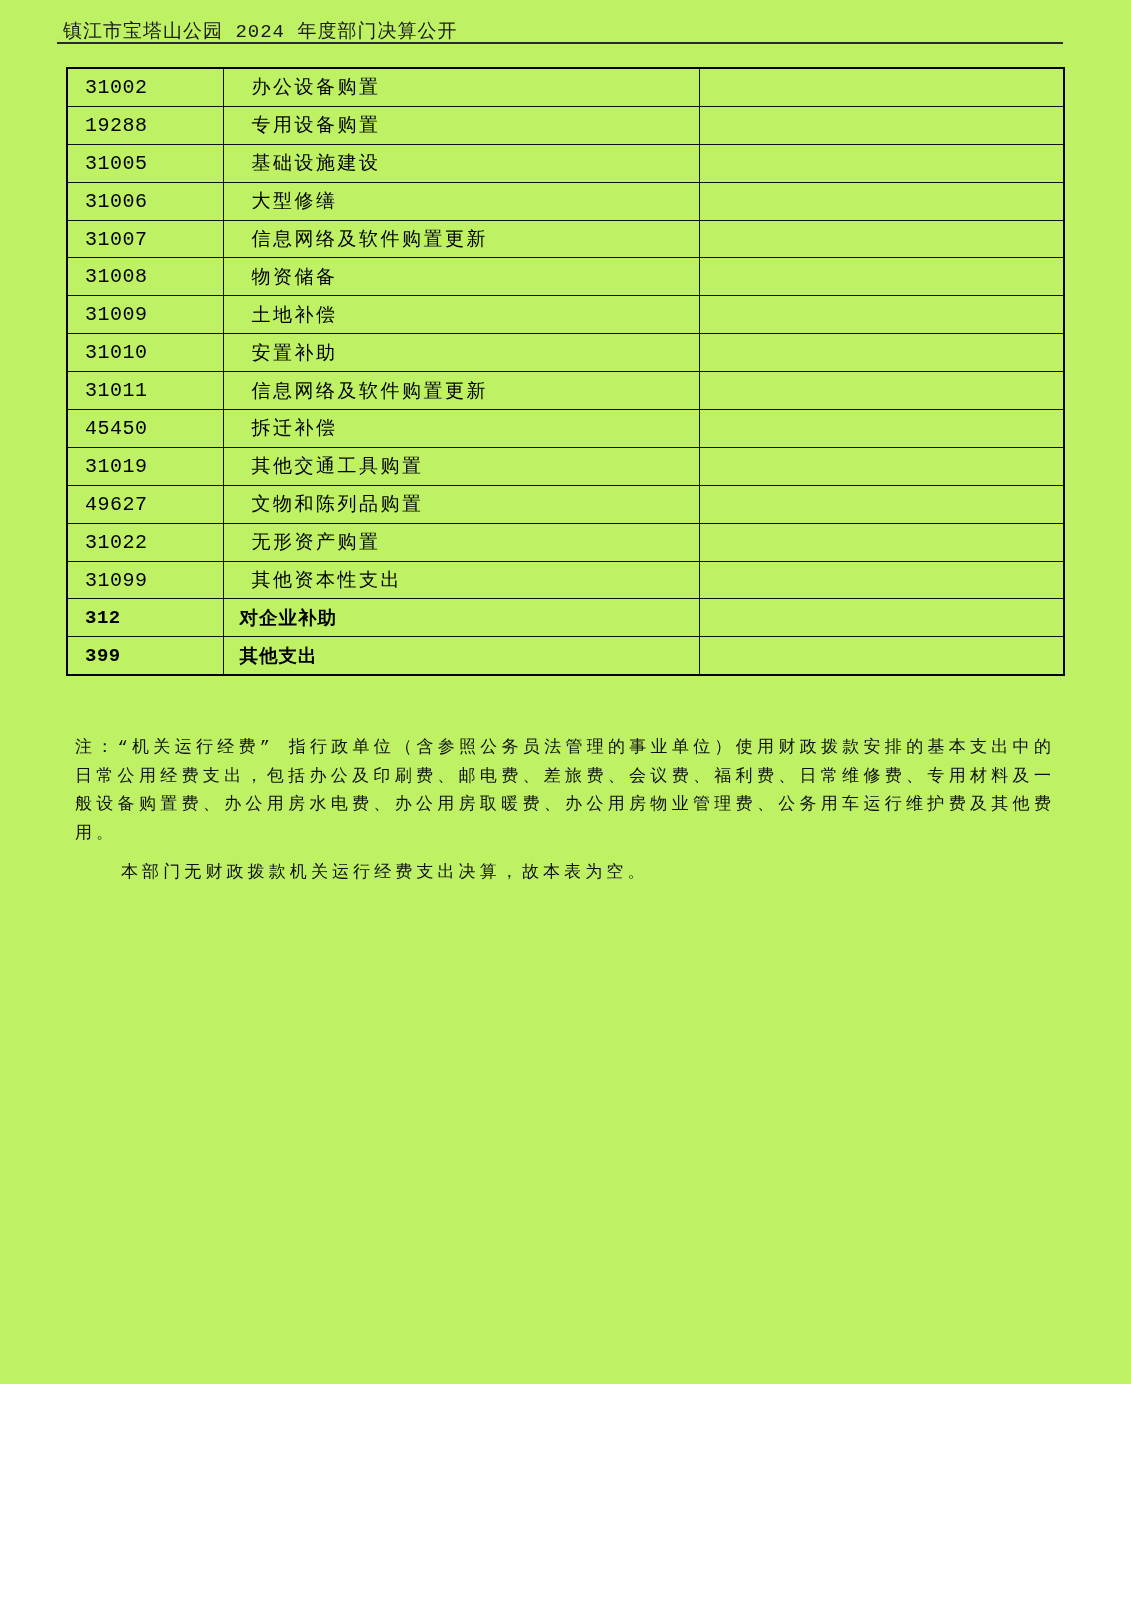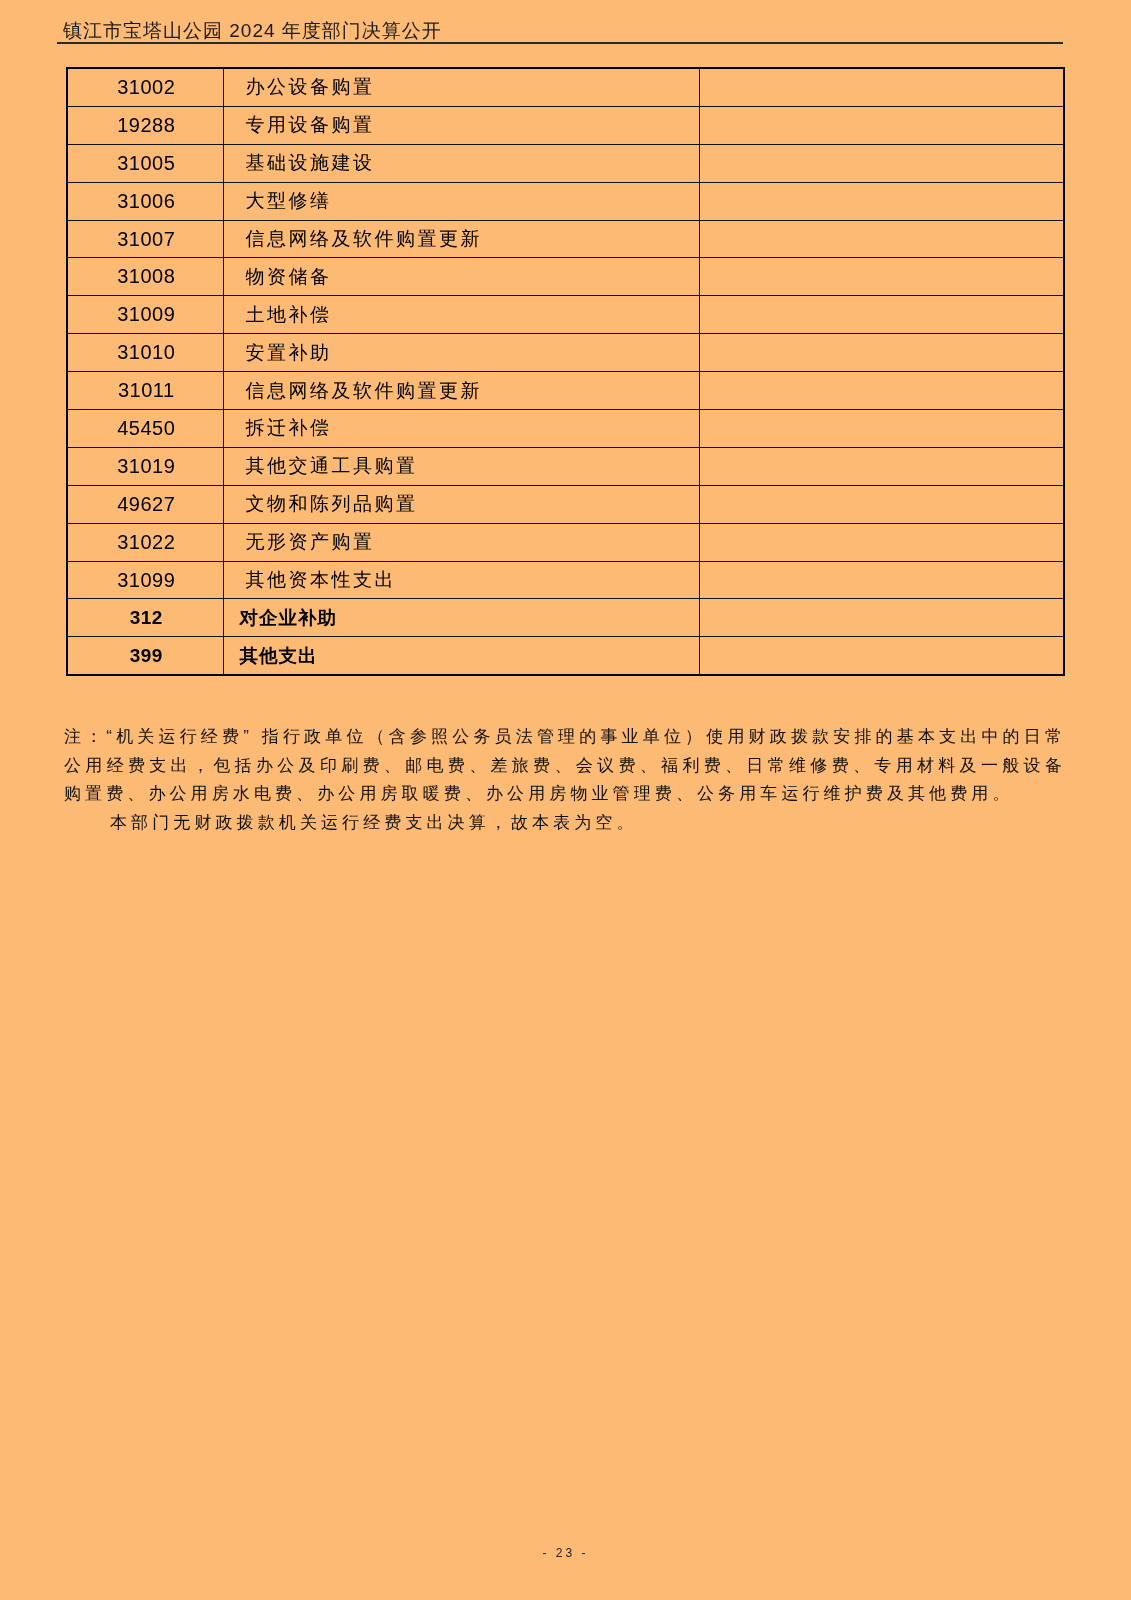--- a/index.html
+++ b/index.html
@@ -3,24 +3,24 @@
 <meta charset="utf-8">
 <style>
   html, body {
     margin: 0;
     padding: 0;
     background: #ffffff;
   }
   .page {
     position: relative;
     width: 1131px;
-    height: 1600px;
-    background: #fdba74;
+    height: 1384px;
+    background: #bef264;
     color: #000000;
-    font-family: Liberation Sans, sans-serif;
+    font-family: Liberation Mono, monospace;
     overflow: hidden;
   }
   .header-title {
     position: absolute;
     left: 63px;
     top: 18px;
     font-size: 19px;
     letter-spacing: 1px;
     white-space: nowrap;
     color: #1a1a1a;
@@ -48,28 +48,27 @@
   .budget-table td {
     border: 1.6px solid #111111;
     height: 36.9px;
     padding: 0;
     vertical-align: middle;
     overflow: hidden;
     white-space: nowrap;
   }
   .budget-table td.code-cell {
     font-size: 20px;
-    padding-left: 2px;
+    padding-left: 17px;
     letter-spacing: 0.5px;
-    text-align: center;
   }
   .budget-table td.label-cell {
     font-size: 19px;
     letter-spacing: 2.5px;
-    padding-left: 22px;
+    padding-left: 28px;
   }
   .budget-table td.value-cell {
     
   }
   .budget-table tr.bold-row td.code-cell {
     font-weight: bold;
     font-size: 19px;
   }
   .budget-table tr.bold-row td.label-cell {
     font-weight: bold;
@@ -81,21 +80,21 @@
     position: absolute;
     left: 64px;
     top: 723px;
     width: 1002px;
     font-size: 17px;
     line-height: 28.5px;
     letter-spacing: 4.1px;
     color: #111111;
   }
   .notes p {
-    margin: 0;
+    margin: 11px;
   }
   .notes p.note-main {
     text-align: justify;
     text-justify: inter-ideograph;
   }
   .notes p.note-second {
     text-indent: 46px;
   }
   .page-number {
     position: absolute;

